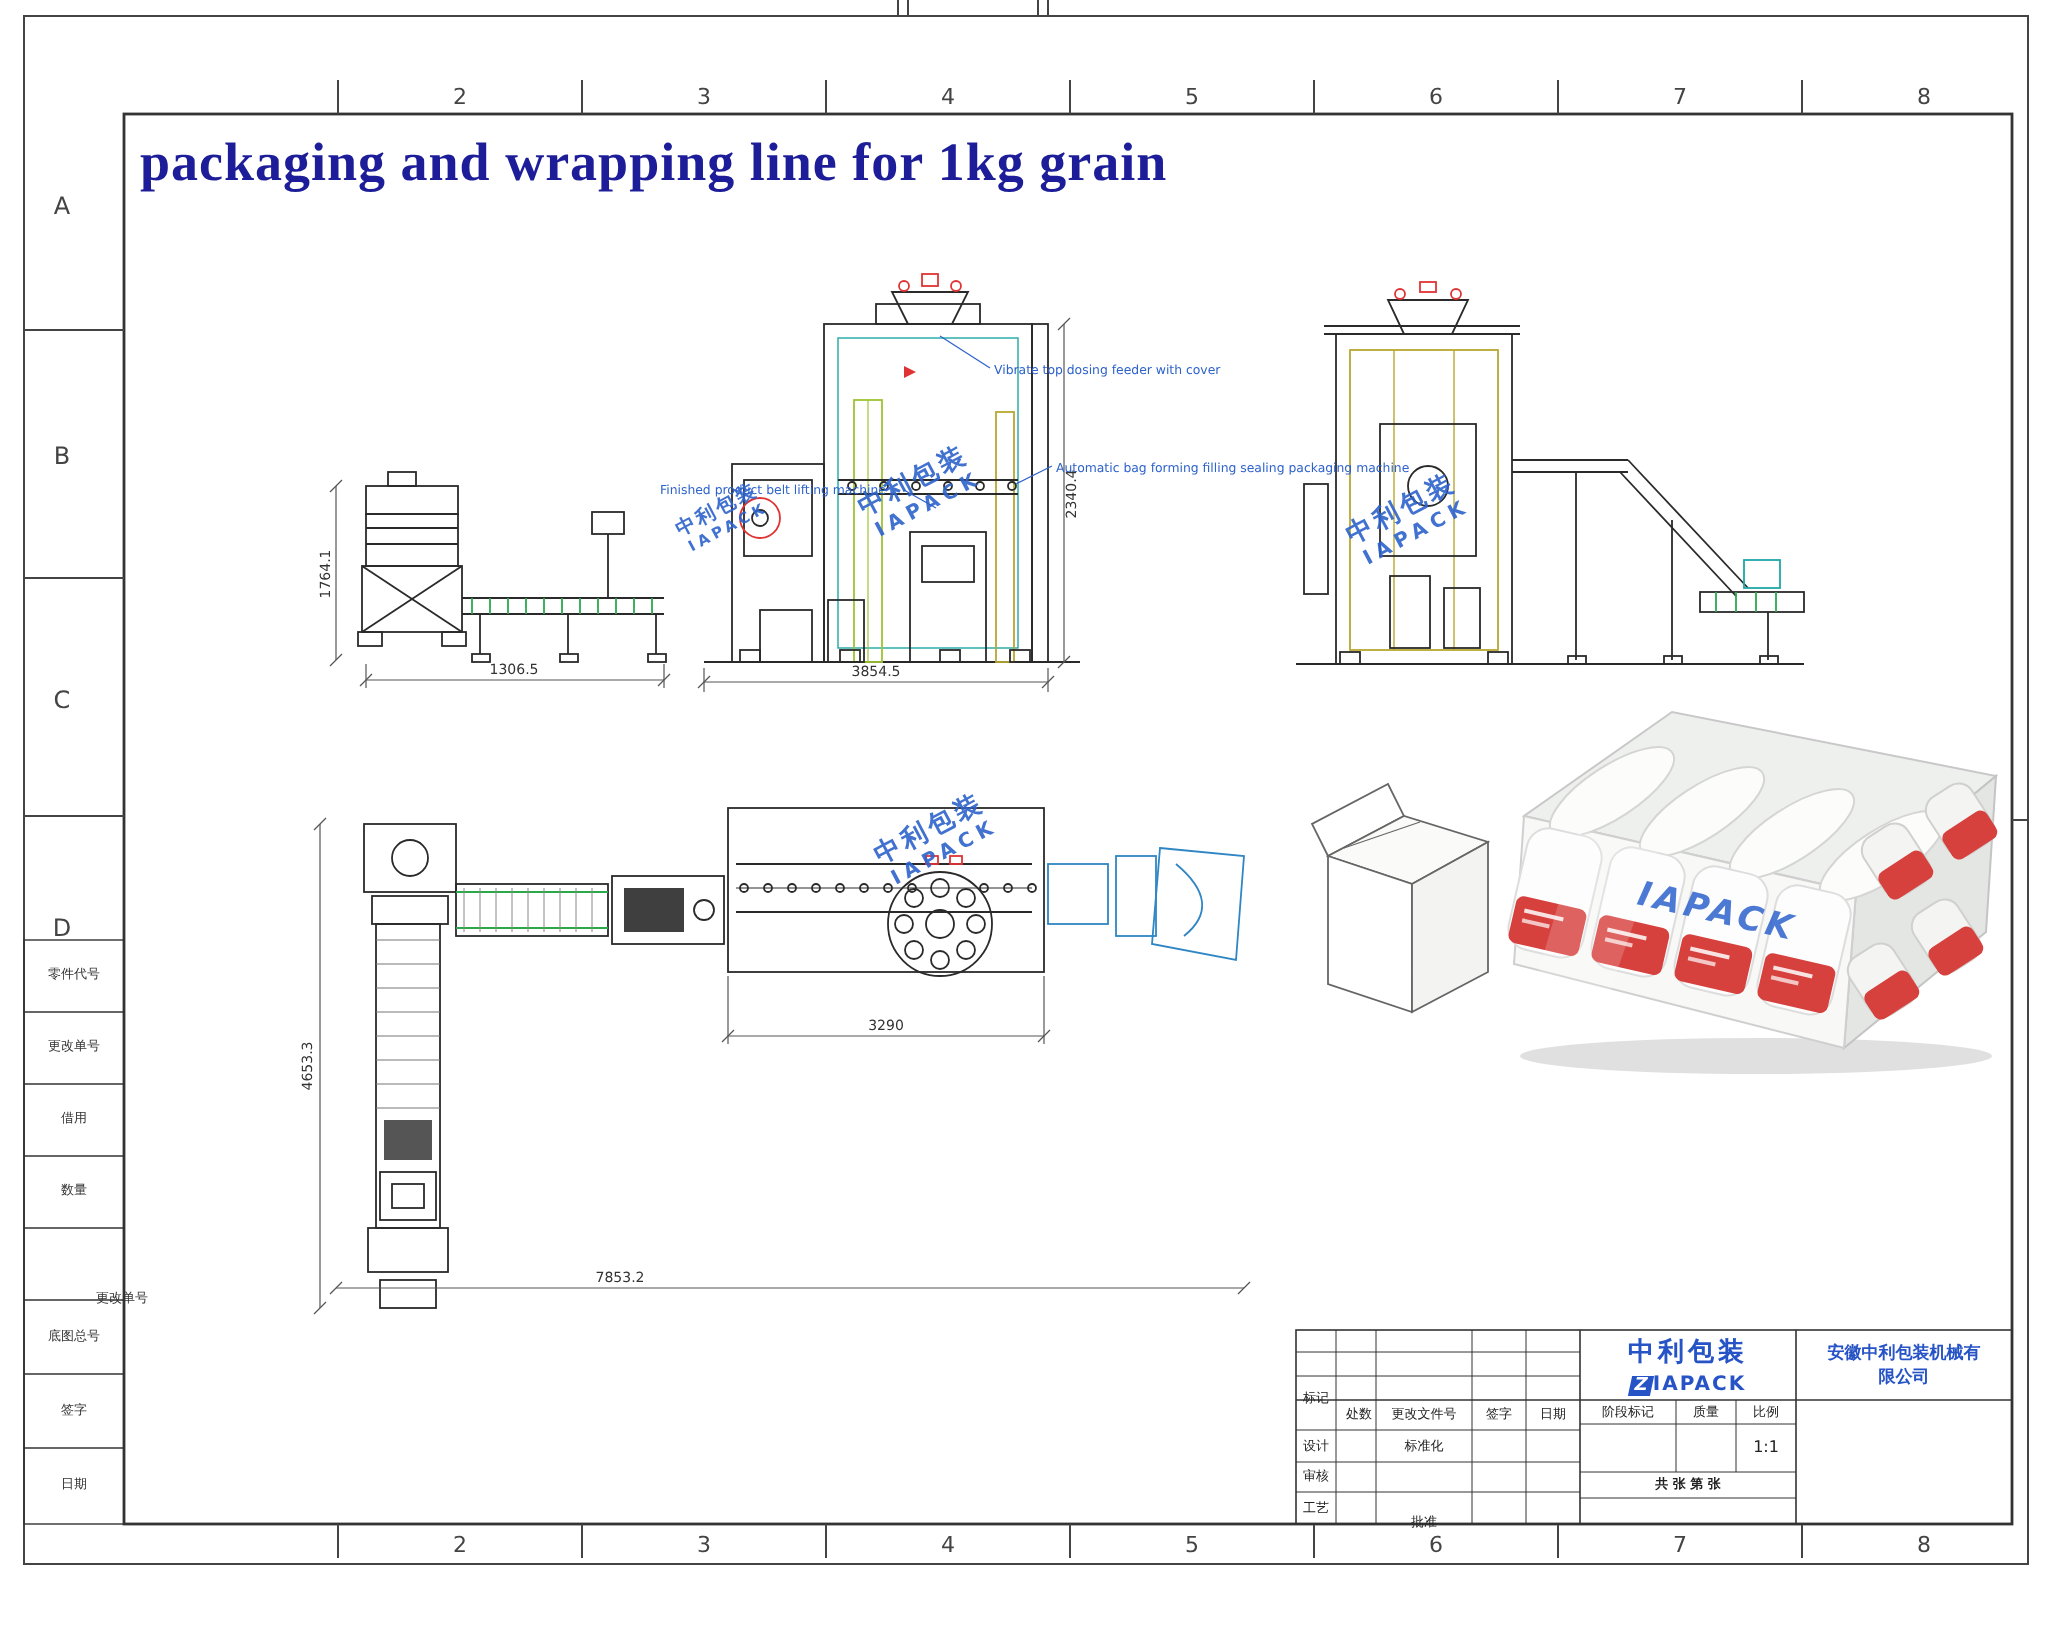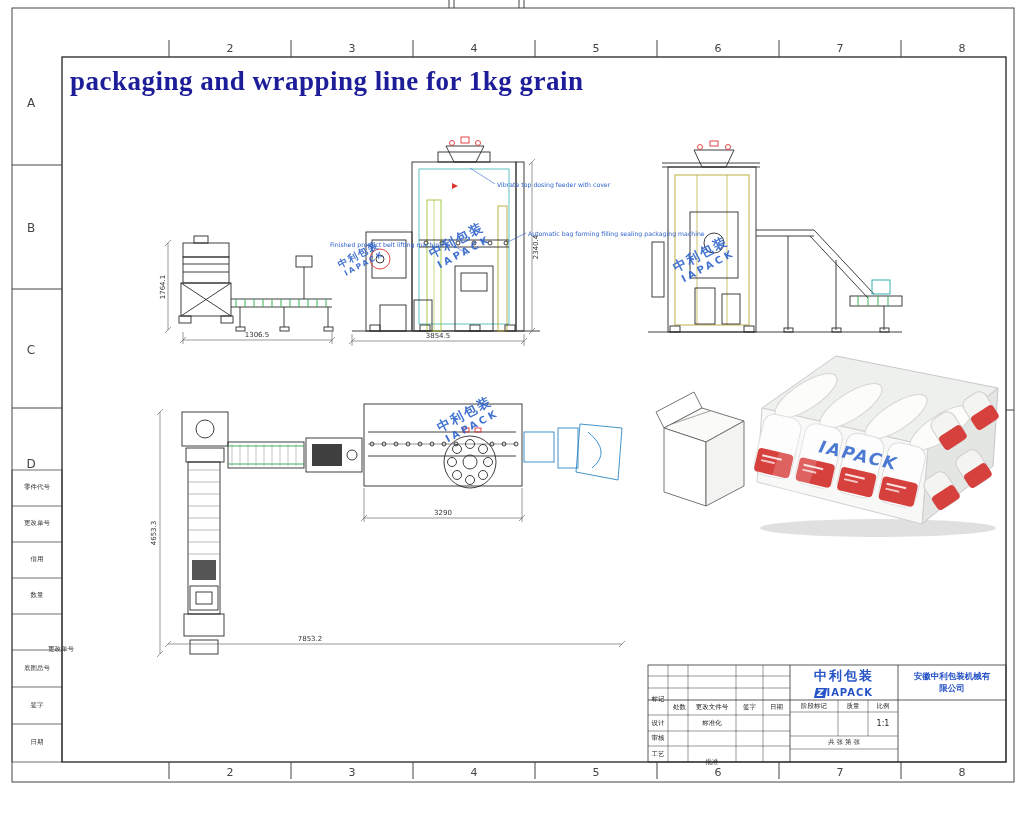--- a/index.html
+++ b/index.html
@@ -481,21 +481,21 @@
 <div class="tbl" style="left:763px;top:700px;width:27px;height:15px;">日期</div>
 <div class="tbl" style="left:648px;top:715px;width:20px;height:16px;">设计</div>
 <div class="tbl" style="left:688px;top:715px;width:48px;height:16px;">标准化</div>
 <div class="tbl" style="left:648px;top:731px;width:20px;height:15px;">审核</div>
 <div class="tbl" style="left:648px;top:746px;width:20px;height:16px;">工艺</div>
 <div class="tbl" style="left:688px;top:746px;width:48px;height:32px;font-family:Liberation Serif, serif;">批准</div>
 <div class="tbl" style="left:790px;top:700px;width:48px;height:12px;">阶段标记</div>
 <div class="tbl" style="left:838px;top:700px;width:30px;height:12px;">质量</div>
 <div class="tbl" style="left:868px;top:700px;width:30px;height:12px;">比例</div>
 <div class="tbl big" style="left:868px;top:712px;width:30px;height:24px;">1:1</div>
-<div class="tbl" style="left:790px;top:736px;width:108px;height:13px;">共 张 第 张</div>
+<div class="tbl" style="left:790px;top:736px;width:108px;height:13px;font-weight:bold;">共 张 第 张</div>
 
 <div class="logo-cell">
   <div class="logo-cn">中利包装</div>
   <div class="logo-mark">
     <span class="logo-z">Z</span>
     <span class="logo-en">IAPACK</span>
   </div>
 </div>
 <div class="company-cell">安徽中利包装机械有限公司</div>
 

